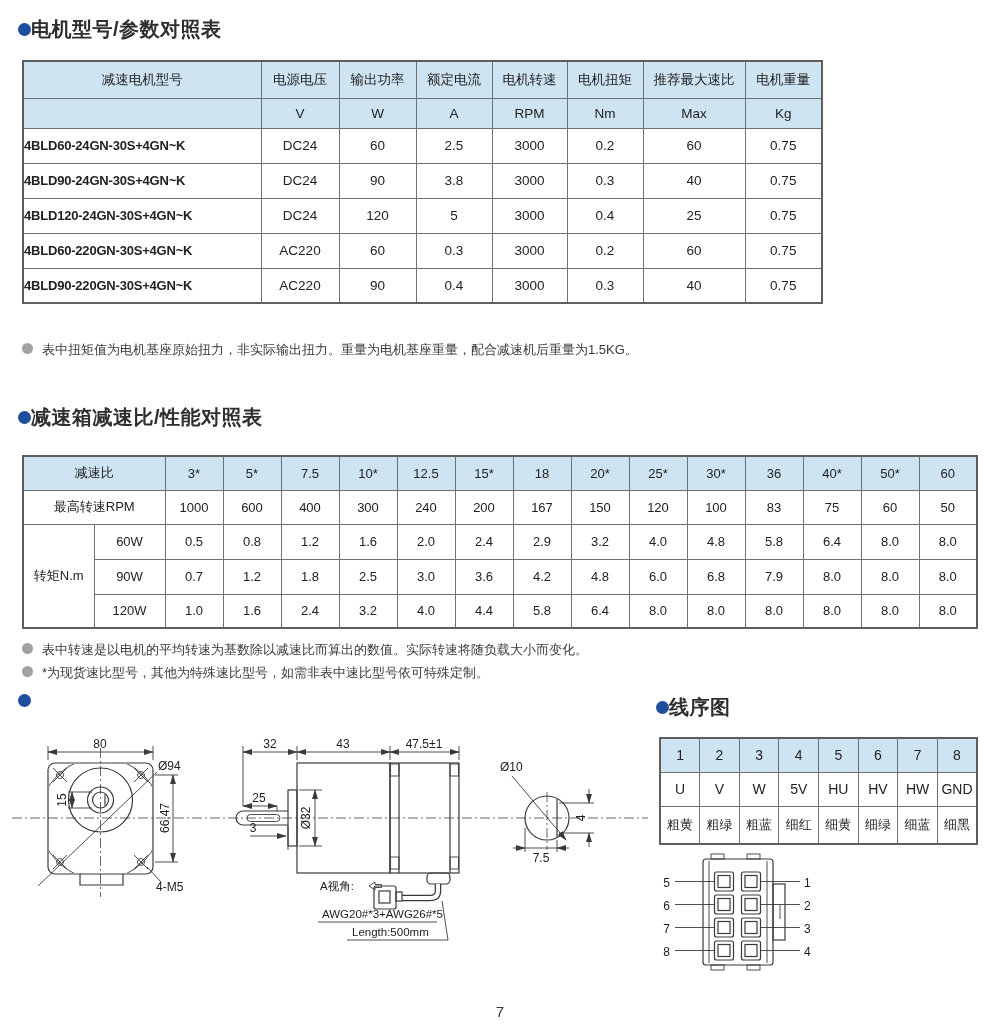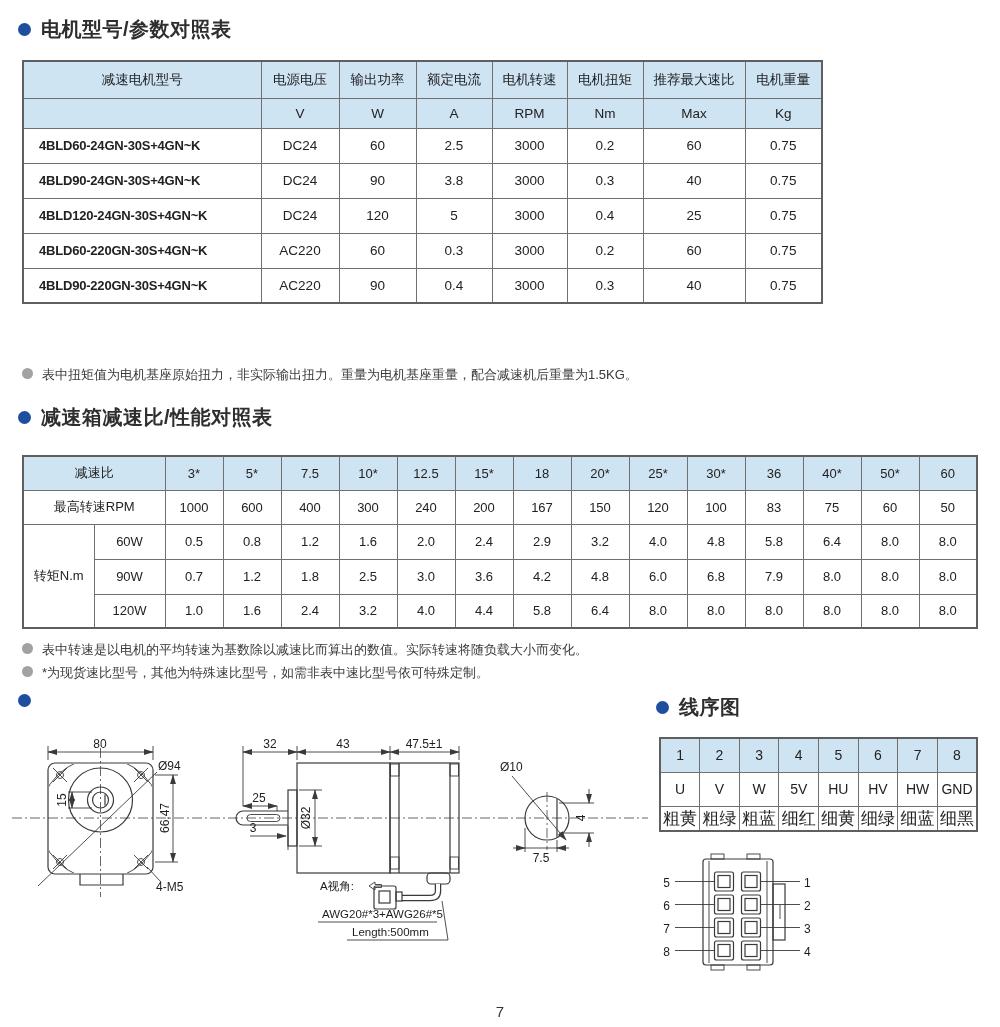--- a/index.html
+++ b/index.html
@@ -1,31 +1,31 @@
 <!DOCTYPE html>
 <html><head>
 <meta charset="utf-8">
 <style>
   html,body{margin:0;padding:0;background:#fff;}
   .page{position:relative;width:1000px;height:1027px;background:#ffffff;overflow:hidden;
         font-family:"Liberation Sans","DejaVu Sans",sans-serif;color:#2c2c2c;}
   
-  .sec-title{position:absolute;display:flex;align-items:center;gap:10px;
+  .sec-title{position:absolute;display:flex;align-items:center;
              font-size:20px;font-weight:700;color:#2e2e2e;letter-spacing:0.5px;}
   .sec-title .dot{width:13px;height:13px;border-radius:50%;background:#1f4e9f;flex:0 0 auto;}
   
   .note{position:absolute;display:flex;align-items:flex-start;gap:9px;font-size:13px;color:#3a3a3a;}
   .note .ndot{width:11px;height:11px;border-radius:50%;background:#a2a2a2;flex:0 0 auto;margin-top:2px;}
   
   table{border-collapse:collapse;table-layout:fixed;position:absolute;
         font-size:13.5px;color:#222;background:#fff;border:2px solid #5f5f5f;}
   th,td{border:1px solid #707070;text-align:center;vertical-align:middle;
         padding:0;font-weight:400;white-space:nowrap;overflow:hidden;}
   .hd{background:#cfe4f3;}
-  .model{text-align:left;padding-left:15px;font-weight:700;font-size:13px;letter-spacing:-0.2px;}
+  .model{text-align:left;font-weight:700;font-size:13px;letter-spacing:-0.2px;}
   
   .dw{position:absolute;}
   .dw .ln{fill:none;stroke:#3a3a3a;stroke-width:1.2;}
   .dw .thin{fill:none;stroke:#3a3a3a;stroke-width:0.9;}
   .dw .cl{fill:none;stroke:#555;stroke-width:0.9;stroke-dasharray:10 3 2 3;}
   .dw text{fill:#1d1d1d;font-size:12px;font-family:"Liberation Sans","DejaVu Sans",sans-serif;}
   .dw .small{font-size:11.5px;}
   .dw .tube-o{fill:none;stroke:#3a3a3a;stroke-width:6.5;}
   .dw .tube-i{fill:none;stroke:#ffffff;stroke-width:4;}
   .pg-num{position:absolute;top:1003px;left:470px;width:60px;text-align:center;
@@ -120,21 +120,21 @@
       <td>90</td>
       <td>0.4</td>
       <td>3000</td>
       <td>0.3</td>
       <td>40</td>
       <td>0.75</td>
     </tr>
   </tbody>
     </table>
 
-  <div class="note" style="left:22px;top:366px;width:950px;">
+  <div class="note" style="left:22px;top:341px;width:950px;">
     <span class="ndot"></span>
     <span>表中扭矩值为电机基座原始扭力，非实际输出扭力。重量为电机基座重量，配合减速机后重量为1.5KG。</span>
   </div>
 
   <div class="sec-title" style="left:18px;top:404px;">
     <span class="dot"></span>
     <span>减速箱减速比/性能对照表</span>
   </div>
 
   <table style="left:22px;top:455px;width:956px;font-size:13px;">
@@ -431,21 +431,21 @@
     <tr style="height:34px;">
       <td>U</td>
       <td>V</td>
       <td>W</td>
       <td>5V</td>
       <td>HU</td>
       <td>HV</td>
       <td>HW</td>
       <td>GND</td>
     </tr>
-    <tr style="height:24px;font-size:17px;">
+    <tr style="height:38px;font-size:13px;">
       <td>粗黄</td>
       <td>粗绿</td>
       <td>粗蓝</td>
       <td>细红</td>
       <td>细黄</td>
       <td>细绿</td>
       <td>细蓝</td>
       <td>细黑</td>
     </tr>
   </tbody>

